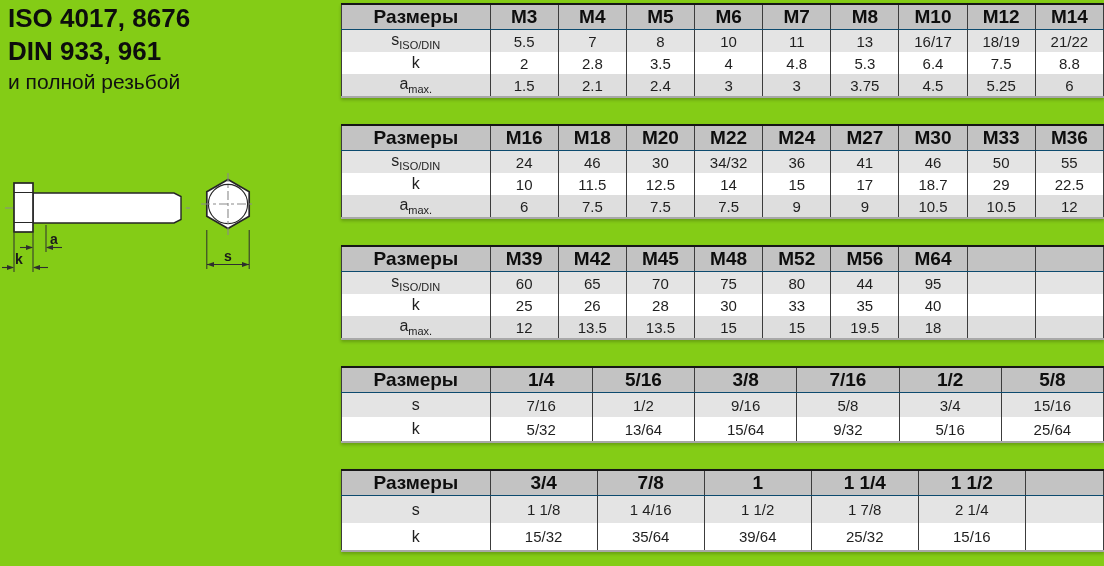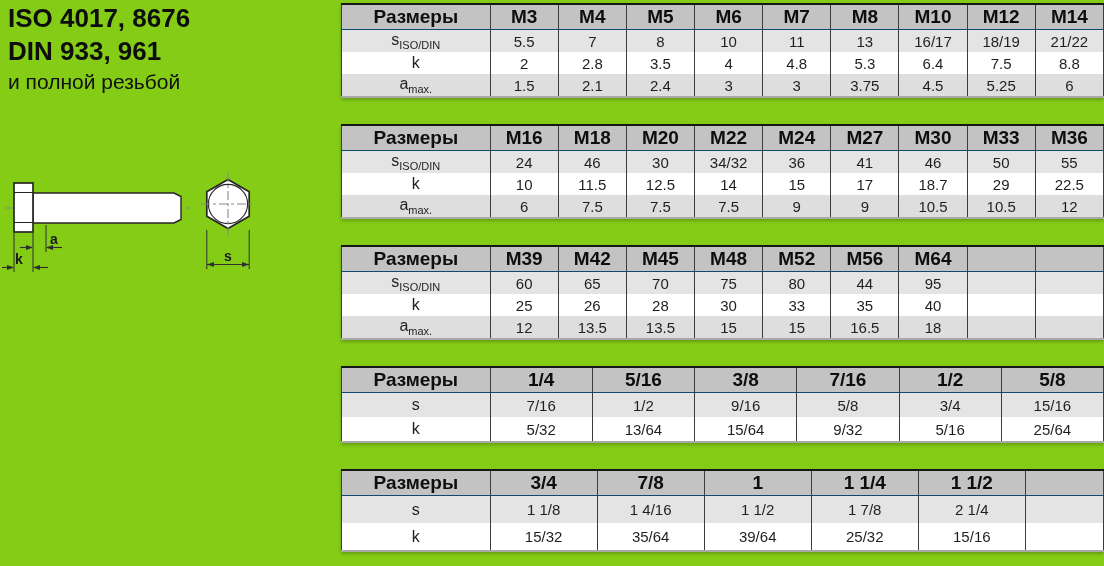--- a/index.html
+++ b/index.html
@@ -268,21 +268,21 @@
             <td></td>
             <td></td>
           </tr>
           <tr class="r2">
             <th>a<sub>max.</sub></th>
             <td>12</td>
             <td>13.5</td>
             <td>13.5</td>
             <td>15</td>
             <td>15</td>
-            <td>16.5</td>
+            <td>19.5</td>
             <td>18</td>
             <td></td>
             <td></td>
           </tr>
         </tbody>
       </table>
     <table class="t-imp">
         <colgroup>
           <col style="width: 19.5%;">
           <col style="width: 13.417%;">

